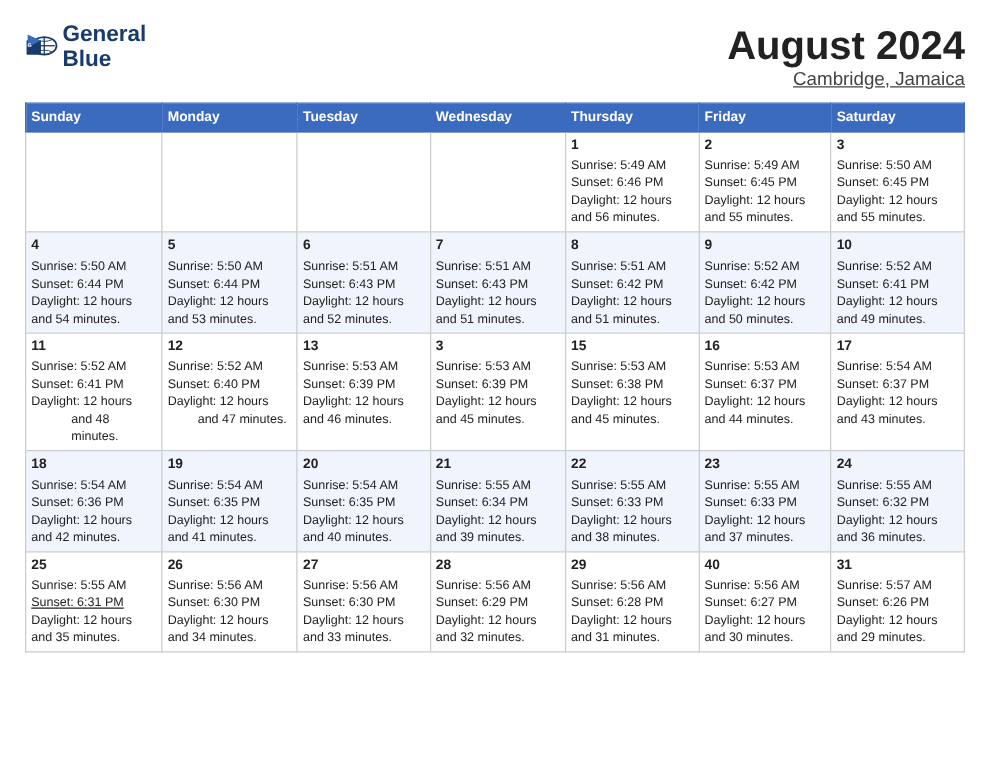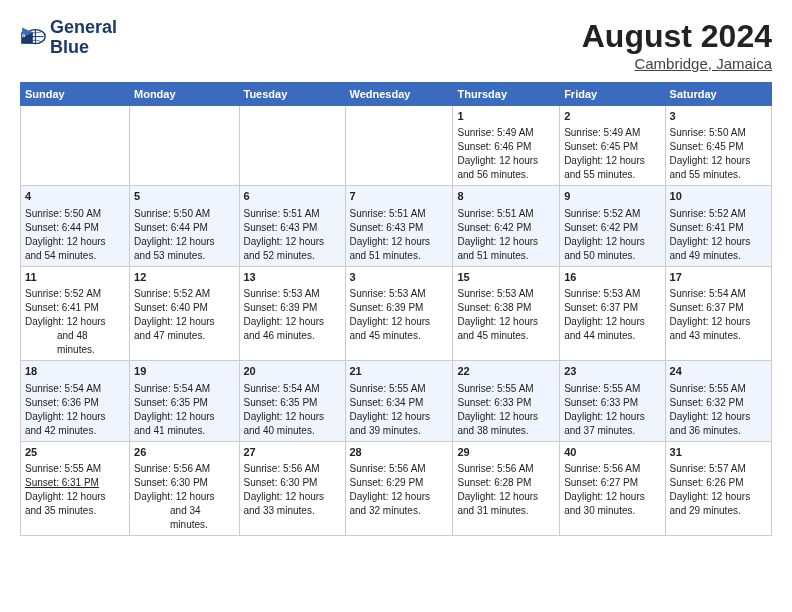--- a/index.html
+++ b/index.html
@@ -220,21 +220,21 @@
             <span style="display: block;">Sunrise: 5:52 AM</span>
             <span style="display: block;">Sunset: 6:41 PM</span>
             <span style="display: block;">Daylight: 12 hours</span>
             <span style="display: block; margin-left: 32px;">and 48 minutes.</span>
           </td>
           <td>
             <span class="day-num">12</span>
             <span style="display: block;">Sunrise: 5:52 AM</span>
             <span style="display: block;">Sunset: 6:40 PM</span>
             <span style="display: block;">Daylight: 12 hours</span>
-            <span style="display: block;">and 47 minutes.</span>
+            <span style="display: block; margin-left: 24px;">and 47 minutes.</span>
           </td>
           <td>
             <span class="day-num">13</span>
             <span style="display: block;">Sunrise: 5:53 AM</span>
             <span style="display: block;">Sunset: 6:39 PM</span>
             <span style="display: block;">Daylight: 12 hours</span>
             <span style="display: block;">and 46 minutes.</span>
           </td>
           <td>
             <span class="day-num">3</span>
@@ -322,21 +322,21 @@
             <span style="display: block;">Sunrise: 5:55 AM</span>
             <span style="display: block; text-decoration: underline;">Sunset: 6:31 PM</span>
             <span style="display: block;">Daylight: 12 hours</span>
             <span style="display: block;">and 35 minutes.</span>
           </td>
           <td>
             <span class="day-num">26</span>
             <span style="display: block;">Sunrise: 5:56 AM</span>
             <span style="display: block;">Sunset: 6:30 PM</span>
             <span style="display: block;">Daylight: 12 hours</span>
-            <span style="display: block; margin-left: 36px;">and 34 minutes.</span>
+            <span style="display: block;">and 34 minutes.</span>
           </td>
           <td>
             <span class="day-num">27</span>
             <span style="display: block;">Sunrise: 5:56 AM</span>
             <span style="display: block;">Sunset: 6:30 PM</span>
             <span style="display: block;">Daylight: 12 hours</span>
             <span style="display: block;">and 33 minutes.</span>
           </td>
           <td>
             <span class="day-num">28</span>

